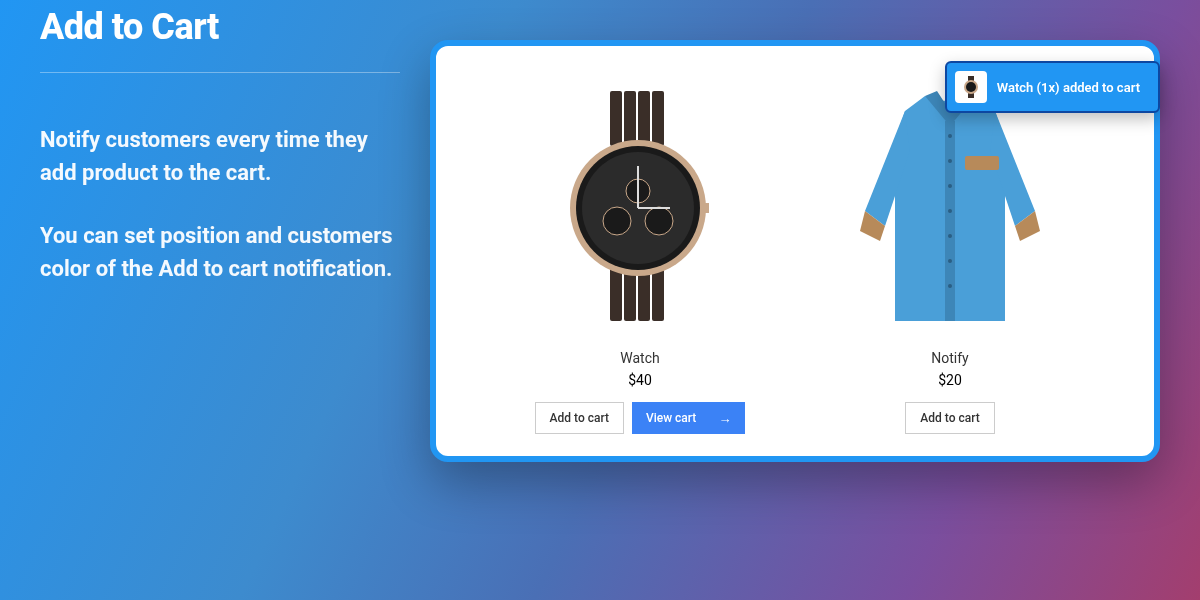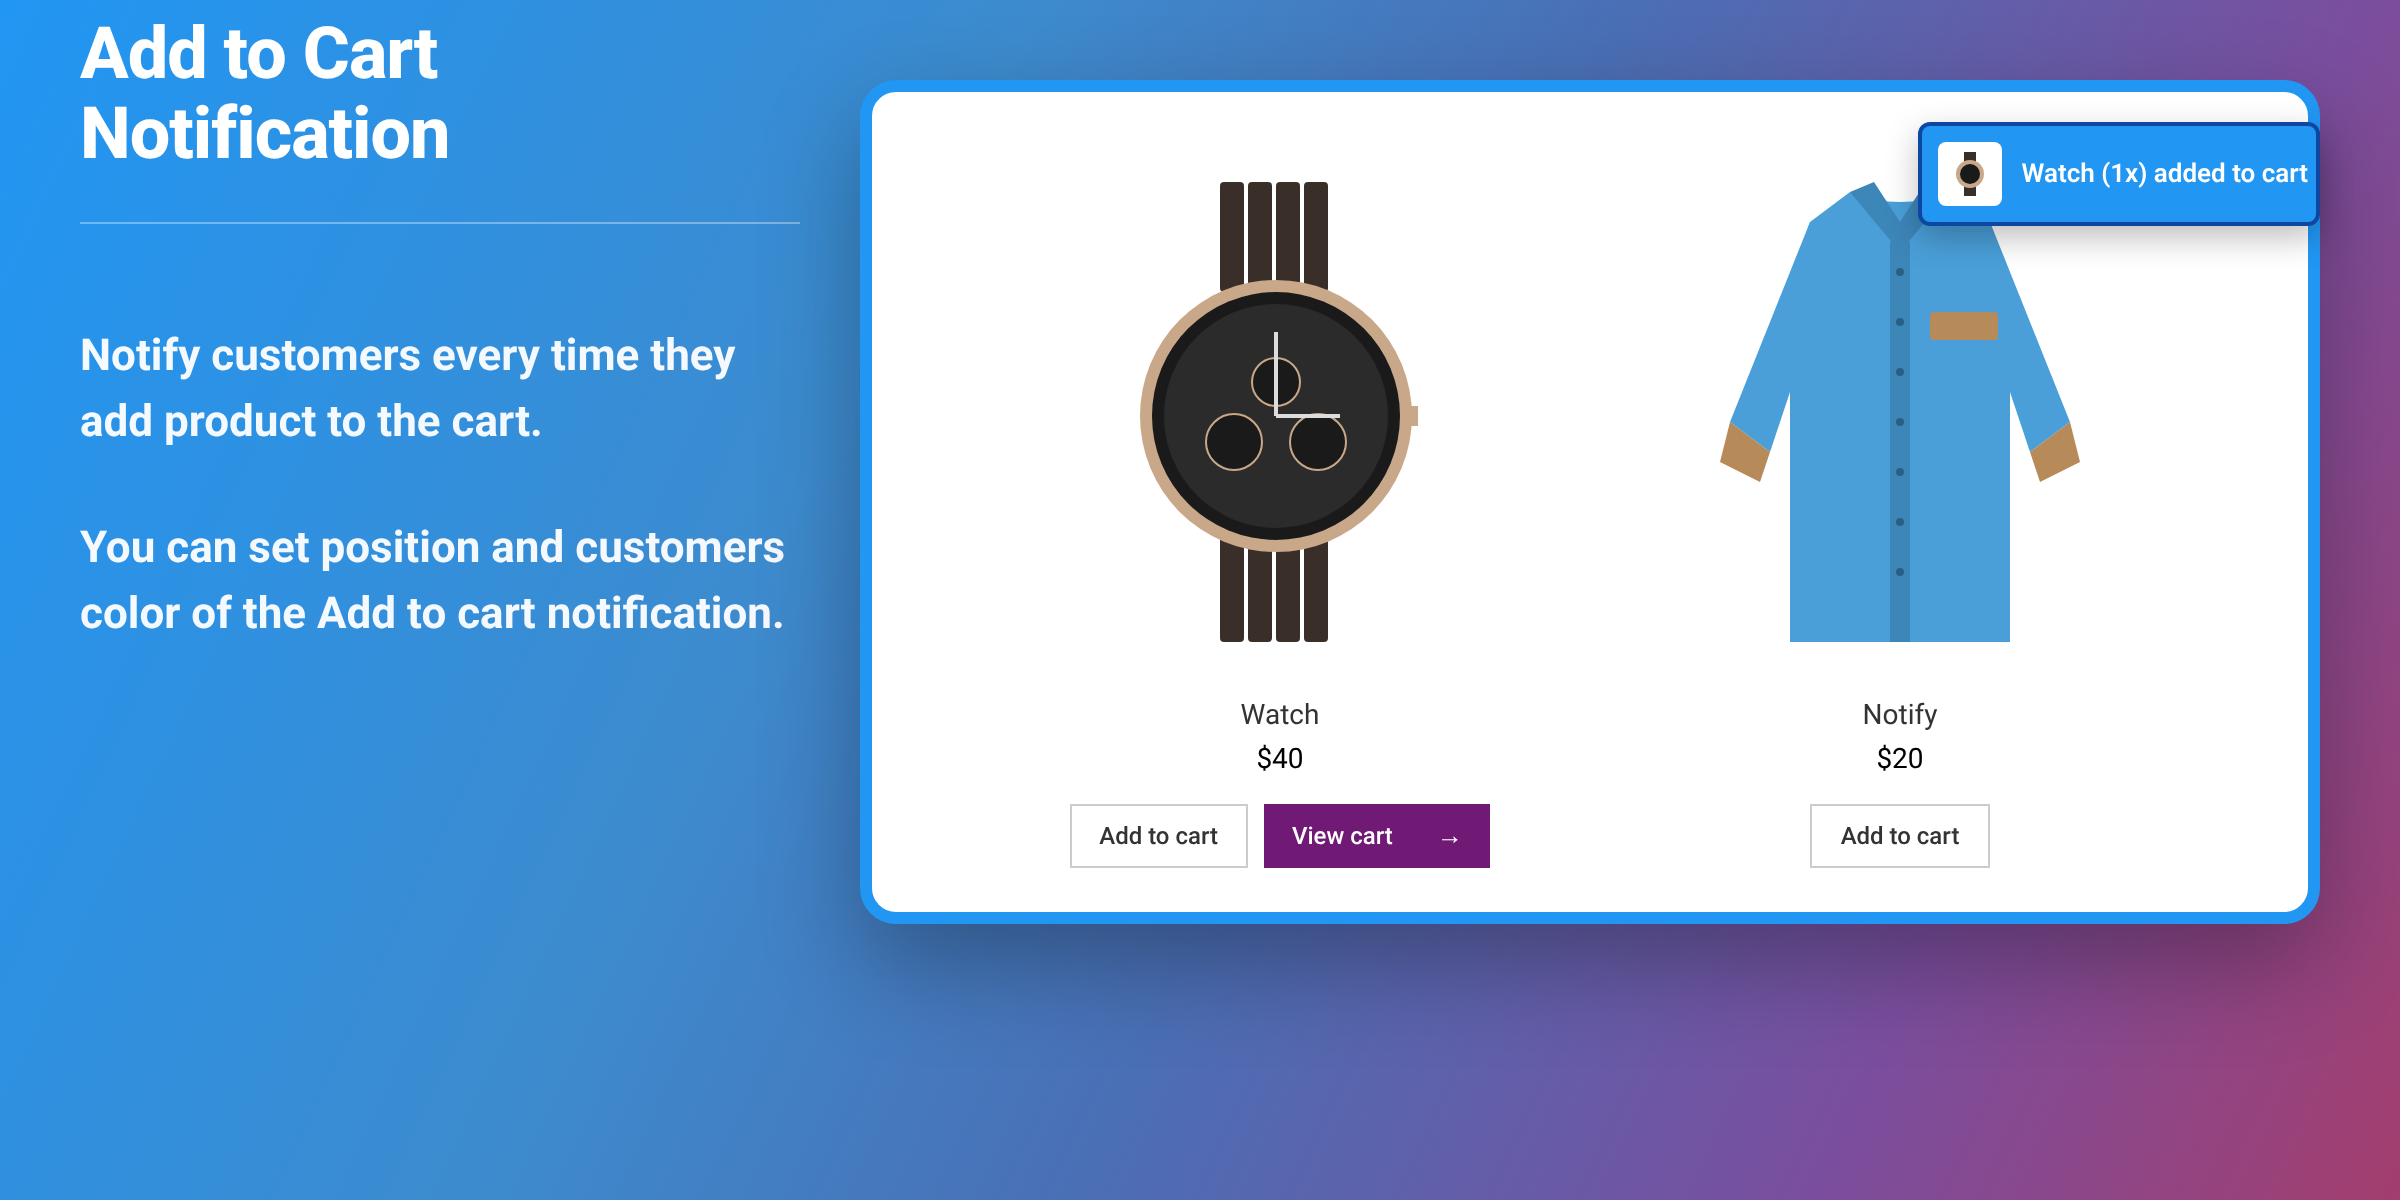--- a/index.html
+++ b/index.html
@@ -11,36 +11,35 @@
 .right{flex:1;display:flex;align-items:flex-start;padding:40px 40px 0 0;position:relative}
 .panel{background:#fff;border-radius:18px;border:6px solid #2196f3;box-shadow:0 20px 50px rgba(0,0,0,.3);padding:30px 30px 22px;position:relative;width:100%;max-width:730px;margin-top:0}
 .products{display:flex;gap:50px;justify-content:center}
 .product{display:flex;flex-direction:column;align-items:center;width:260px}
 .product-img{width:220px;height:260px;display:flex;align-items:center;justify-content:center;margin-bottom:14px}
 .product-name{font-size:14px;color:#333;font-weight:400;margin-bottom:6px}
 .product-price{font-size:14px;color:#000000;margin-bottom:14px}
 .product-actions{display:flex;gap:8px;justify-content:center}
 .btn{font-size:12px;padding:8px 14px;border:none;cursor:pointer;font-weight:500}
 .btn-add{background:#fff;border:1px solid #ccc;color:#333}
-.btn-view{background:#701a75;color:#fff;display:flex;align-items:center;gap:22px}
+.btn-view{background:#3b82f6;color:#fff;display:flex;align-items:center;gap:22px}
 .arrow{font-size:13px}
-.toast{position:absolute;top:15px;right:-6px;background:#2196f3;border:2px solid #0d47a1;color:#fff;padding:8px 4px 8px 8px;border-radius:6px;display:flex;align-items:center;gap:10px;font-size:13px;font-weight:600;box-shadow:0 6px 16px rgba(0,0,0,.25)}
+.toast{position:absolute;top:15px;right:-6px;background:#2196f3;border:2px solid #0d47a1;color:#fff;padding:8px 18px 8px 8px;border-radius:6px;display:flex;align-items:center;gap:10px;font-size:13px;font-weight:600;box-shadow:0 6px 16px rgba(0,0,0,.25)}
 .toast-thumb{width:32px;height:32px;background:#fff;border-radius:4px;display:flex;align-items:center;justify-content:center}
 .toast-thumb svg{width:24px;height:24px}
 
 .watch-svg{width:190px;height:230px}
 .shirt-svg{width:210px;height:250px}
 </style>
 </head>
 <body>
 
 <div class="left">
   <h1 class="title">
     <span>Add to Cart</span><br>
-    <span>Notification</span>
   </h1>
   <div class="divider"></div>
   <p class="para">Notify customers every time they add product to the cart.</p>
   <p class="para">You can set position and customers color of the Add to cart notification.</p>
 </div>
 
 <div class="right">
   <div class="panel">
     <div class="products">
 

